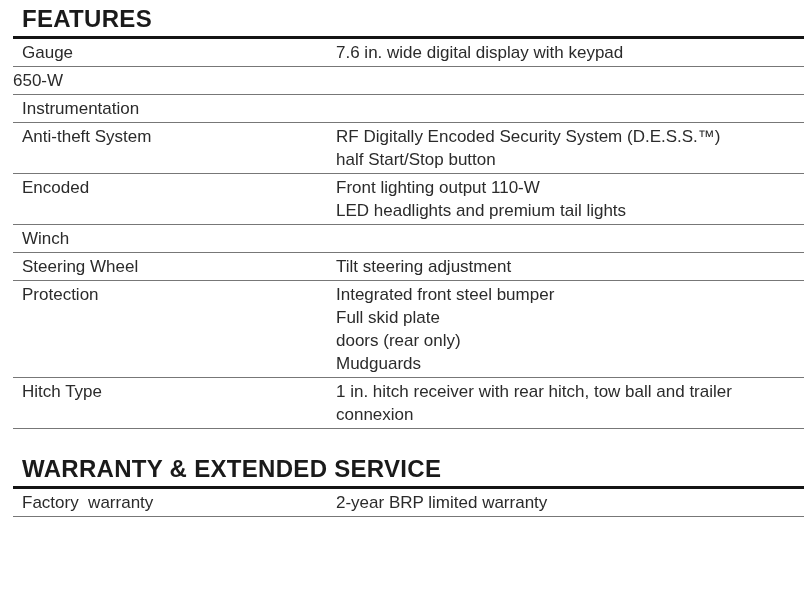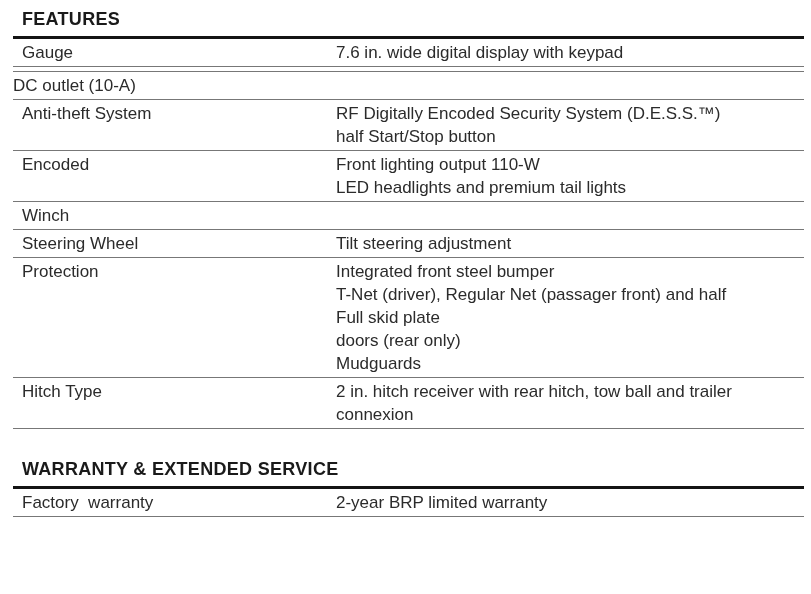--- a/index.html
+++ b/index.html
@@ -15,21 +15,21 @@
     box-sizing: border-box;
     padding: 9px 7px 0 13px;
     background: var(--bg, #ffffff);
     overflow: hidden;
   }
   .spec-section { margin: 0; }
   .spec-section + .spec-section { margin-top: 30px; }
   .section-title {
     margin: 0;
     padding: 0 0 7px 9px;
-    font-size: 18px;
+    font-size: 24px;
     line-height: 20px;
     font-weight: 700;
     letter-spacing: 0.3px;
     color: var(--title-color, #1a1a1a);
     white-space: pre-wrap;
   }
   .section-rule {
     height: 3px;
     background: var(--rule-color, #141414);
   }
@@ -61,24 +61,25 @@
   <section class="spec-section">
     <h2 class="section-title">FEATURES</h2>
     <div class="section-rule"></div>
     <div class="rows">
   <div class="row">
     <div class="cell label">Gauge</div>
     <div class="cell value"><div class="value-line">7.6 in. wide digital display with keypad</div></div>
   </div>
 
   <div class="row">
+    <div class="cell value"><div class="value-line">650-W</div></div>
   </div>
 
   <div class="row">
-    <div class="cell value"><div class="value-line">DC outlet (10-A)</div></div>
+    <div class="cell label">Instrumentation</div>
   </div>
 
   <div class="row">
     <div class="cell label">Anti-theft System</div>
     <div class="cell value"><div class="value-line">RF Digitally Encoded Security System (D.E.S.S.™)</div><div class="value-line">half Start/Stop button</div></div>
   </div>
 
   <div class="row">
     <div class="cell label">Encoded</div>
     <div class="cell value"><div class="value-line">Front lighting output 110-W</div><div class="value-line">LED headlights and premium tail lights</div></div>
@@ -89,26 +90,26 @@
     <div class="cell value"></div>
   </div>
 
   <div class="row">
     <div class="cell label">Steering Wheel</div>
     <div class="cell value"><div class="value-line">Tilt steering adjustment</div></div>
   </div>
 
   <div class="row">
     <div class="cell label">Protection</div>
-    <div class="cell value"><div class="value-line">Integrated front steel bumper</div><div class="value-line">T-Net (driver), Regular Net (passager front) and half</div><div class="value-line">Full skid plate</div><div class="value-line">doors (rear only)</div><div class="value-line">Mudguards</div></div>
+    <div class="cell value"><div class="value-line">Integrated front steel bumper</div><div class="value-line">Full skid plate</div><div class="value-line">doors (rear only)</div><div class="value-line">Mudguards</div></div>
   </div>
 
   <div class="row">
     <div class="cell label">Hitch Type</div>
-    <div class="cell value"><div class="value-line">2 in. hitch receiver with rear hitch, tow ball and trailer</div><div class="value-line">connexion</div></div>
+    <div class="cell value"><div class="value-line">1 in. hitch receiver with rear hitch, tow ball and trailer</div><div class="value-line">connexion</div></div>
   </div>
 </div>
   </section>
 
   <section class="spec-section">
     <h2 class="section-title">WARRANTY &amp; EXTENDED SERVICE</h2>
     <div class="section-rule"></div>
     <div class="rows">
   <div class="row">
     <div class="cell label">Factory  warranty</div>

